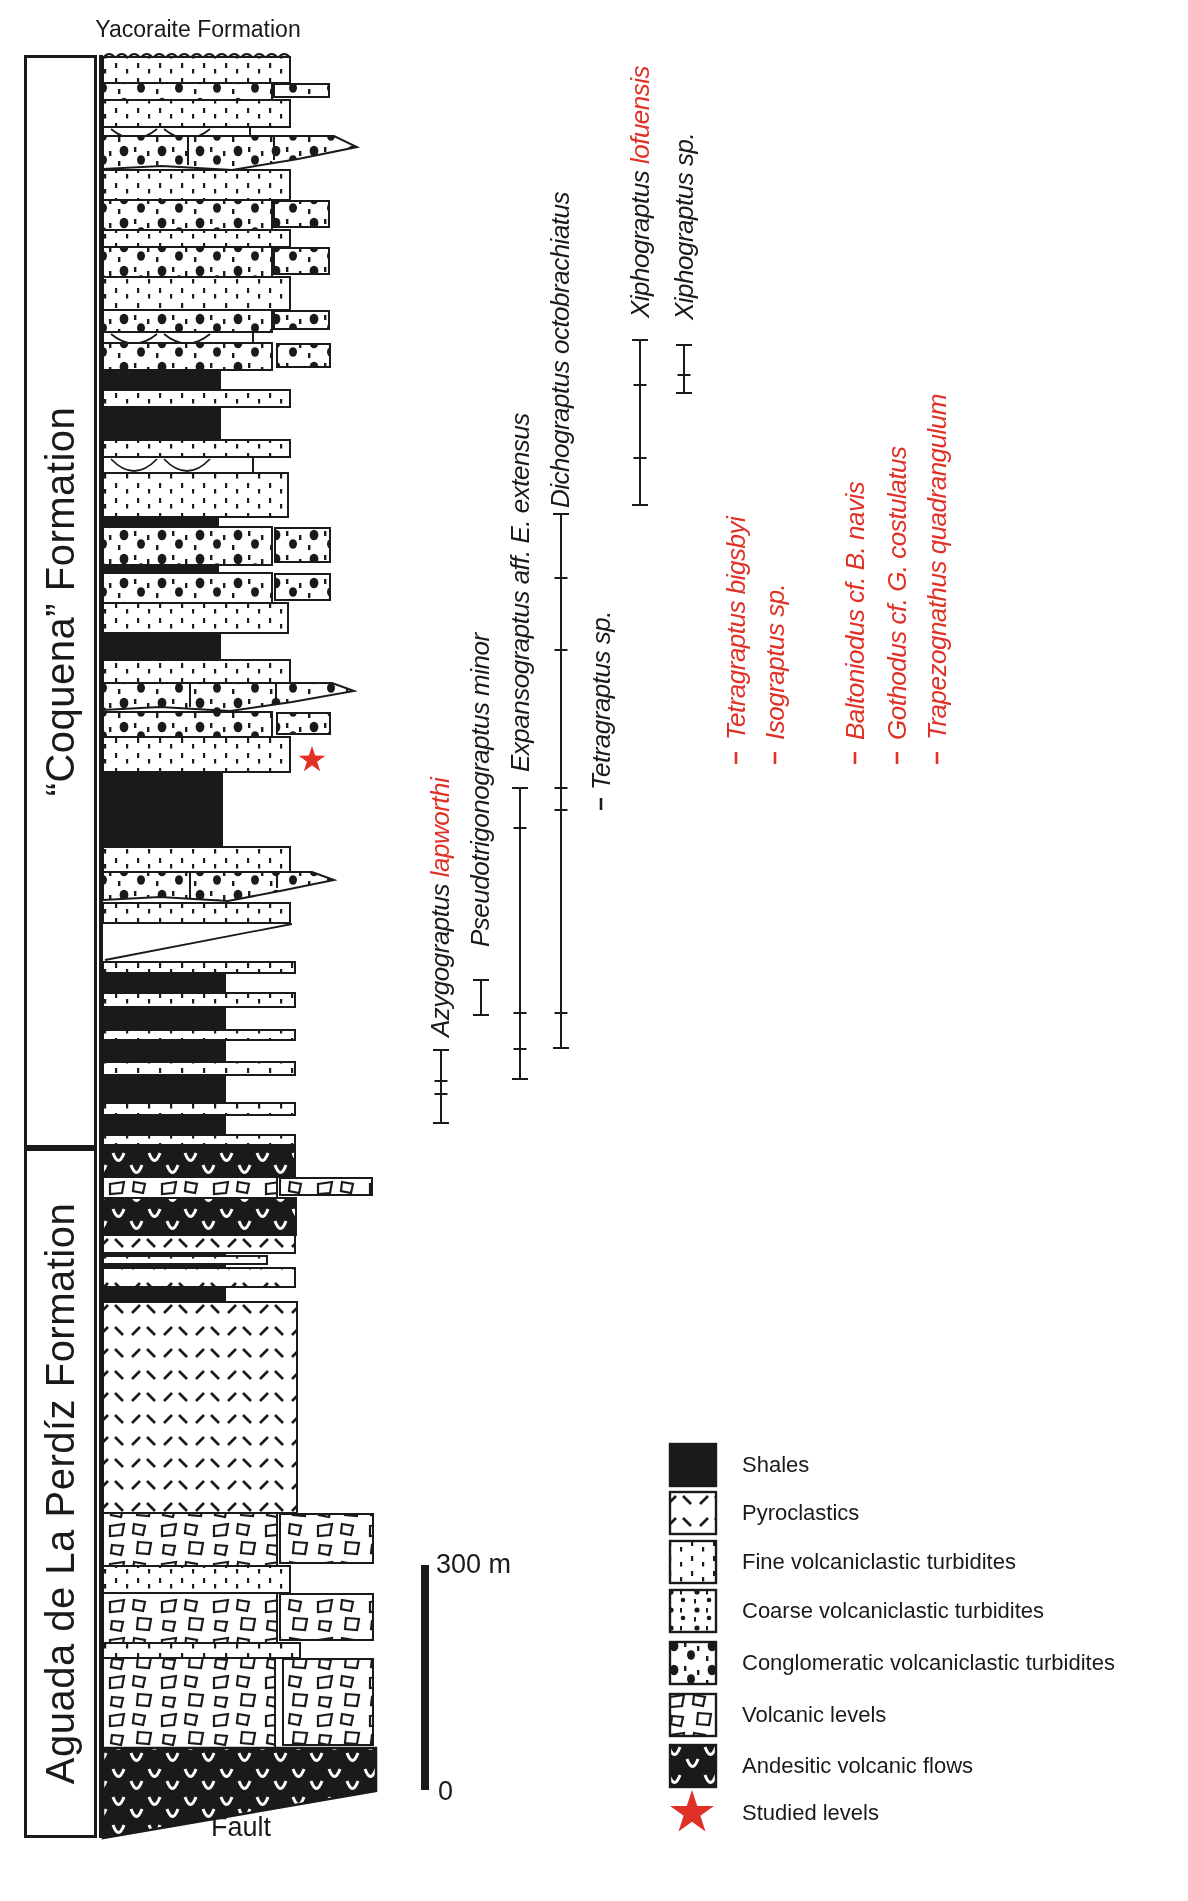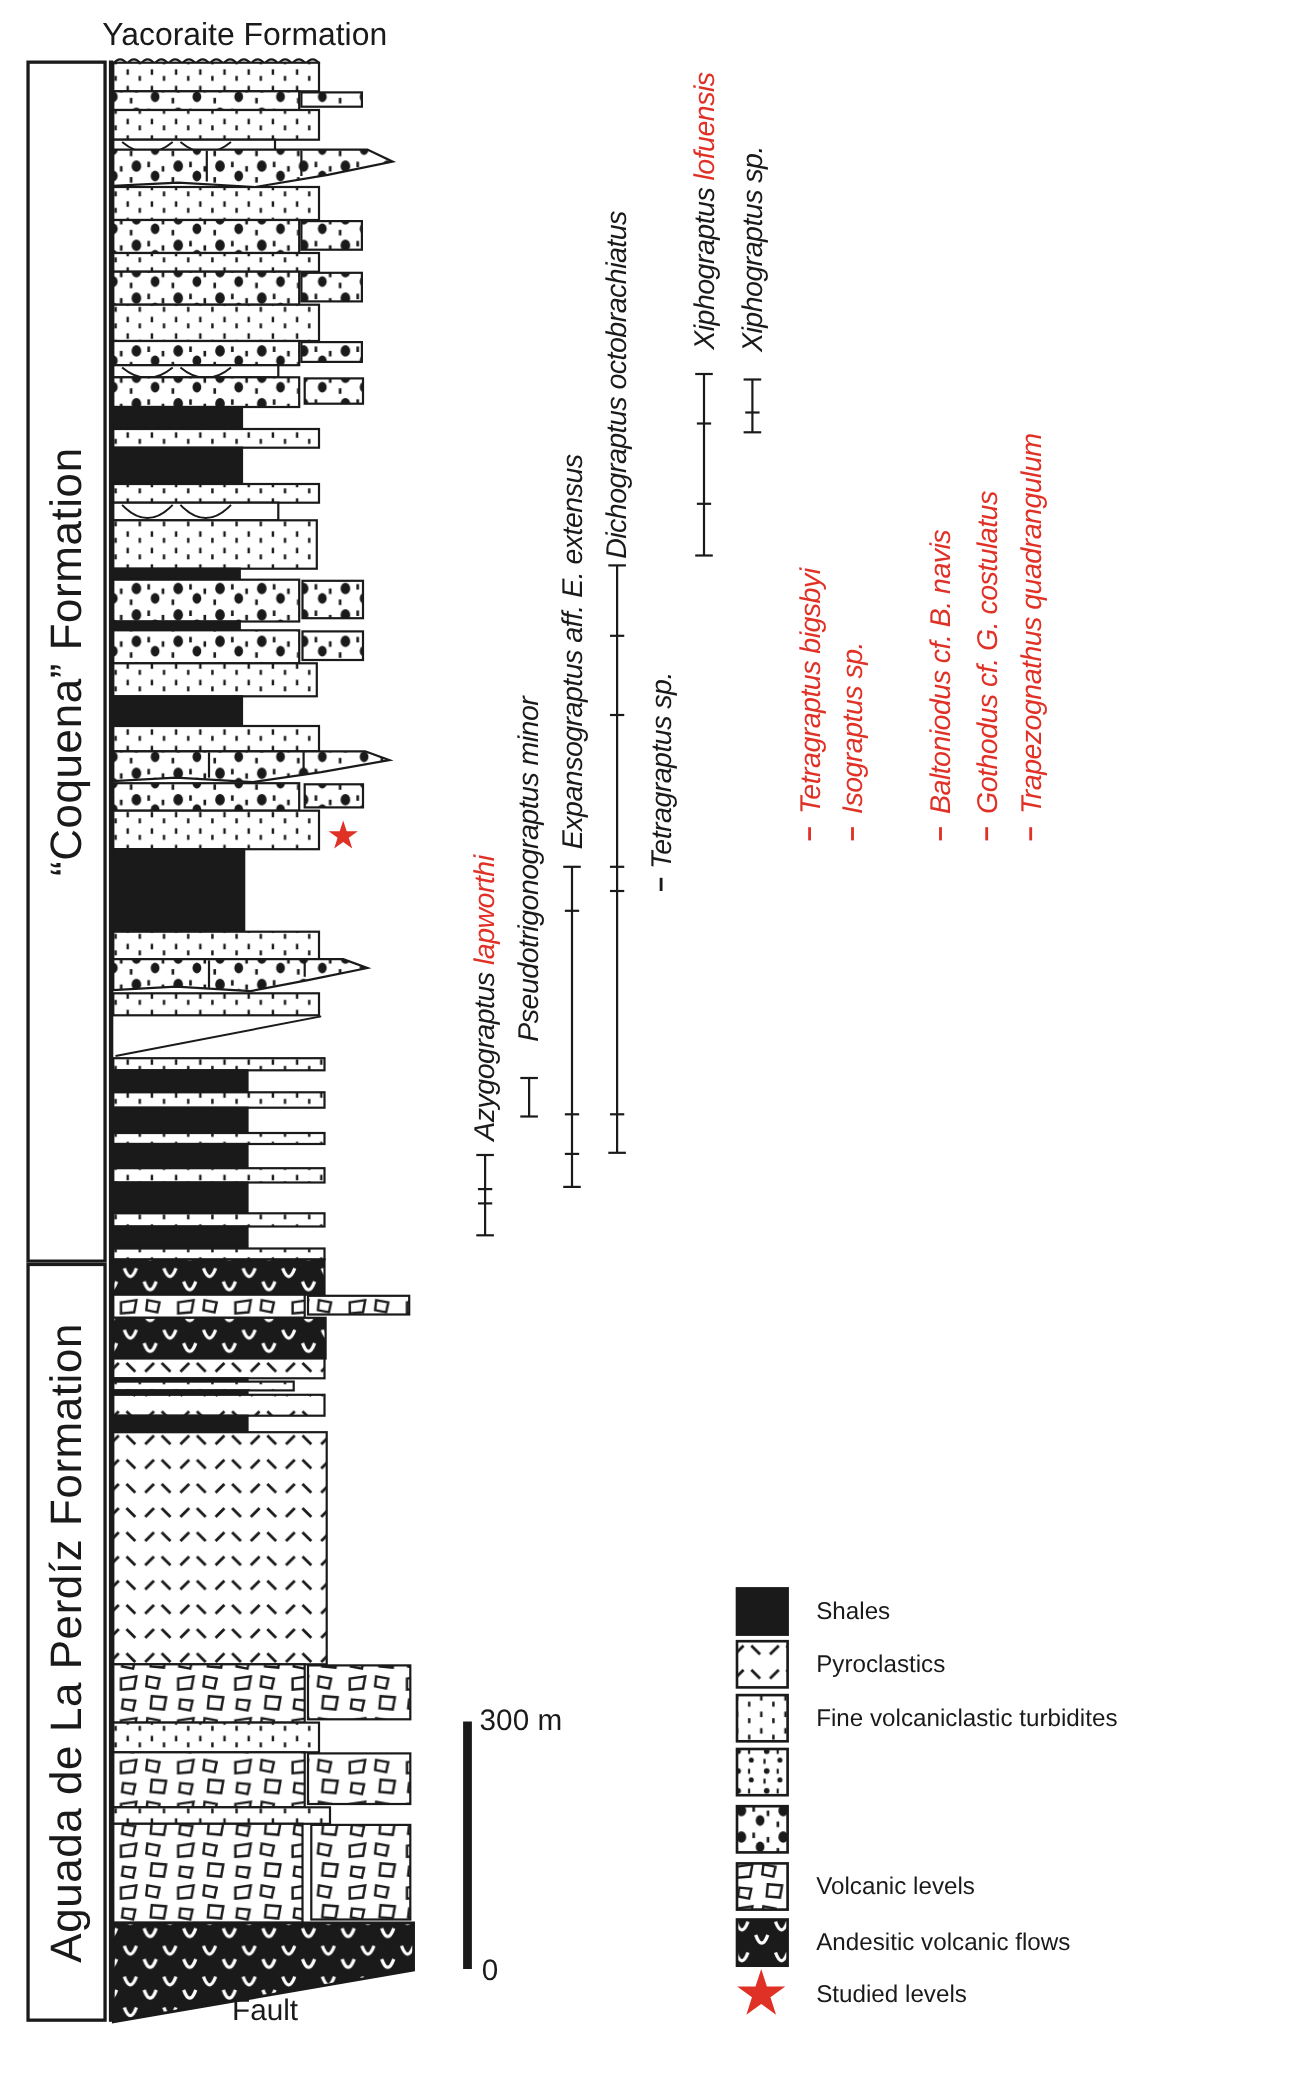--- a/index.html
+++ b/index.html
@@ -2,21 +2,21 @@
 <html><head>
 <meta charset="utf-8">
 <style>
   html,body{margin:0;padding:0;background:#fff;}
   #stage{position:relative;width:1188px;height:1901px;background:#fff;overflow:hidden;
          font-family:"Liberation Sans",sans-serif;color:#1a1a1a;}
   #figure-svg{position:absolute;left:0;top:0;}
   .fm-box{position:absolute;box-sizing:border-box;border:3px solid #1a1a1a;background:#fff;
           display:flex;align-items:center;justify-content:center;}
   .fm-label{transform:rotate(-90deg);white-space:nowrap;font-size:40px;letter-spacing:.5px;}
-  .toplabel{position:absolute;text-align:center;font-size:29px;white-space:nowrap;}
+  .toplabel{position:absolute;text-align:center;font-size:23px;white-space:nowrap;}
   .taxon{position:absolute;white-space:nowrap;font-style:italic;font-size:26px;line-height:28px;
          transform:rotate(-90deg);transform-origin:0 0;letter-spacing:-0.5px;}
   .legend-row{position:absolute;height:44px;}
   .legend-swatch{position:absolute;}
   .legend-label{position:absolute;left:742px;font-size:22px;line-height:44px;white-space:nowrap;}
   .small-txt{position:absolute;font-size:27px;white-space:nowrap;}
 </style>
 </head>
 <body>
 
@@ -237,25 +237,27 @@
       <div class="legend-row" style="left: 0px; top: 1540px; width: 1188px;">
         <svg width="56" height="50" class="legend-swatch" style="left: 664px; top: -2px;">
           <rect x="6" y="3" width="46" height="42" fill="url(#p-fine)" stroke="#1a1a1a" stroke-width="2.4"></rect>
         </svg>
         <span class="legend-label">Fine volcaniclastic turbidites</span>
       </div>
       <div class="legend-row" style="left: 0px; top: 1589px; width: 1188px;">
         <svg width="56" height="50" class="legend-swatch" style="left: 664px; top: -2px;">
           <rect x="6" y="3" width="46" height="42" fill="url(#p-coarse)" stroke="#1a1a1a" stroke-width="2.4"></rect>
         </svg>
+        <span class="legend-label">Coarse volcaniclastic turbidites</span>
       </div>
       <div class="legend-row" style="left: 0px; top: 1641px; width: 1188px;">
         <svg width="56" height="50" class="legend-swatch" style="left: 664px; top: -2px;">
           <rect x="6" y="3" width="46" height="42" fill="url(#p-congl)" stroke="#1a1a1a" stroke-width="2.4"></rect>
         </svg>
+        <span class="legend-label">Conglomeratic volcaniclastic turbidites</span>
       </div>
       <div class="legend-row" style="left: 0px; top: 1693px; width: 1188px;">
         <svg width="56" height="50" class="legend-swatch" style="left: 664px; top: -2px;">
           <rect x="6" y="3" width="46" height="42" fill="url(#p-breccia)" stroke="#1a1a1a" stroke-width="2.4"></rect>
         </svg>
         <span class="legend-label">Volcanic levels</span>
       </div>
       <div class="legend-row" style="left: 0px; top: 1744px; width: 1188px; text-align: right;">
         <svg width="56" height="50" class="legend-swatch" style="left: 664px; top: -2px;">
           <rect x="6" y="3" width="46" height="42" fill="url(#p-andesite)" stroke="#1a1a1a" stroke-width="2.4"></rect>

